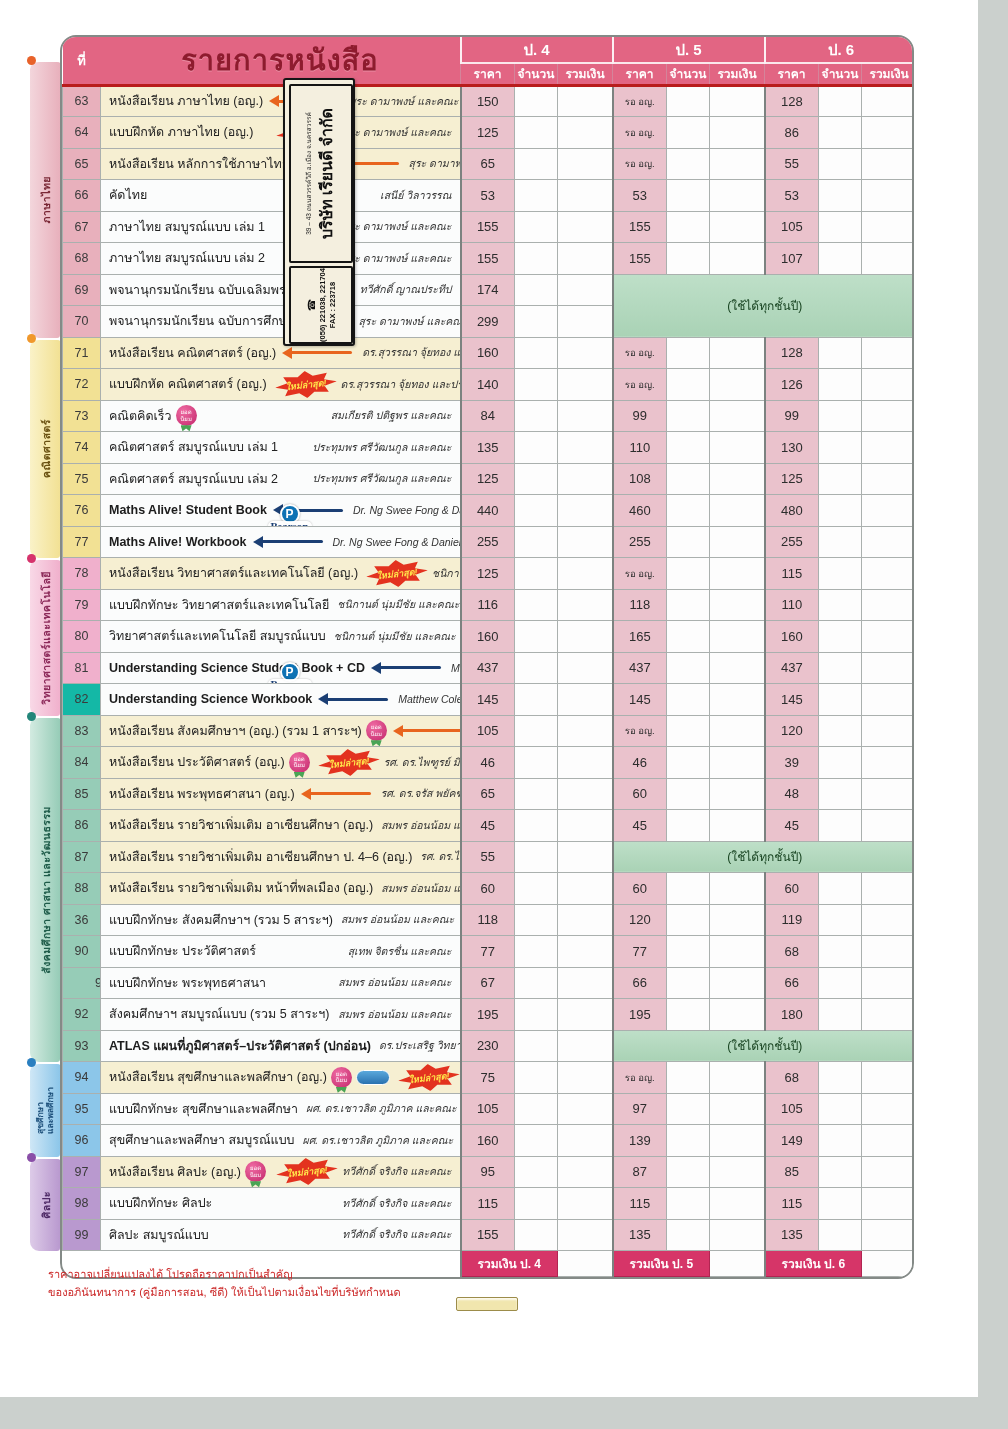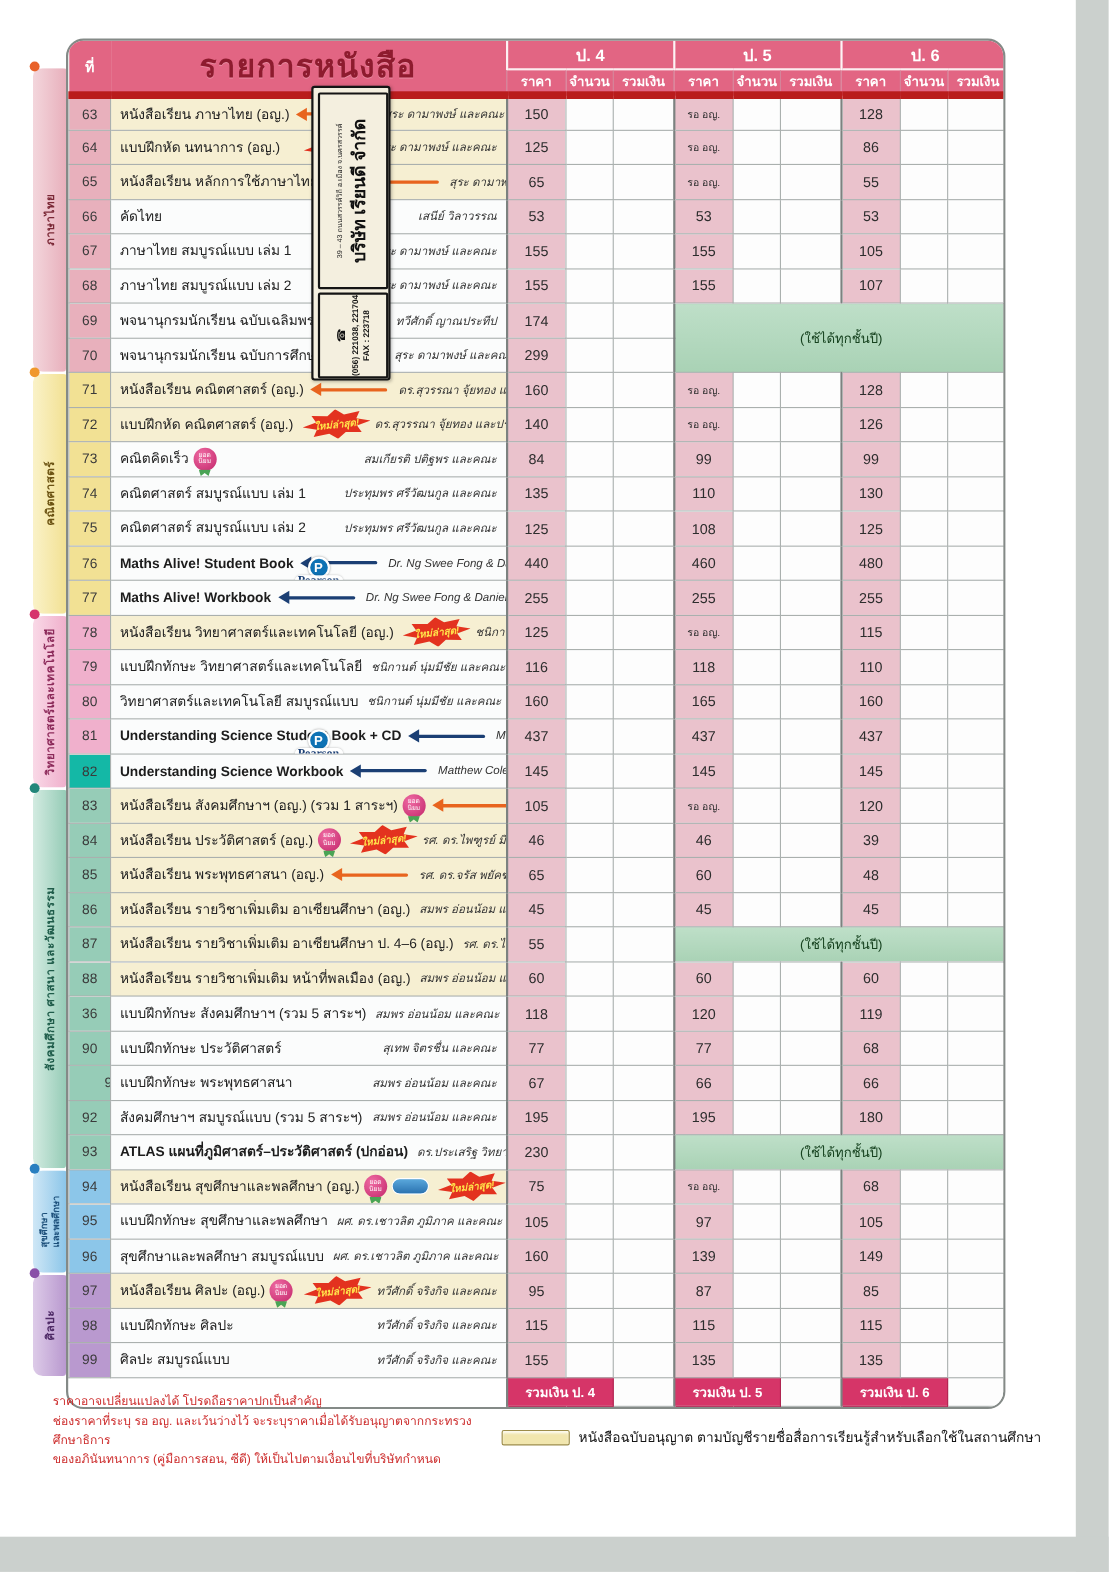--- a/index.html
+++ b/index.html
@@ -20,21 +20,21 @@
   .tablewrap{position:absolute;left:60px;top:35px;width:854px;border:2px solid #848a87;border-radius:16px;overflow:hidden;background:#fff;}
   table{border-collapse:collapse;table-layout:fixed;width:100%;}
   thead th{background:#e26583;color:#fff;font-weight:bold;padding:0;}
   .band1 th{height:26px;}
   .band2 th{height:22px;font-size:12px;border:1px solid #d4849a;border-top:2px solid rgba(255,255,255,.85);}
   .th-no{font-size:13px;}
   .th-title{font-size:29px;color:#8e1b2e;letter-spacing:1px;text-shadow:0 1px 0 rgba(255,255,255,.25);}
   .th-grade{font-size:15px;border-left:2px solid rgba(255,255,255,.9);}
   tbody tr{height:31.5px;}
   tbody td{border:1px solid #aab0ae;padding:0;overflow:hidden;}
-  tbody tr:first-child td{border-top:7px solid #b91c1c;}
+  tbody tr:first-child td{border-top:3px solid #b91c1c;}
   .gs{border-left:2px solid #7c8280 !important;}
   .no{font-size:12.5px;color:#3a3a3a;text-align:center;}
   .title{background:#fbfcfc;}
   .title.hl{background:#f6efd2;}
   .cellflex{display:flex;align-items:center;gap:4px;padding:0 8px;height:100%;position:relative;}
   .bt{font-size:12.5px;color:#222;white-space:nowrap;}
   .bt.en{font-weight:bold;color:#1c1c1c;}
   .fill{flex:1;}
   .author{font-size:10.5px;font-style:italic;color:#333;white-space:nowrap;}
   .price{background:#eac2cc;text-align:center;font-size:13px;color:#2d2d2d;}
@@ -163,21 +163,21 @@
           <td class="qty"></td>
           <td class="totc"></td>
           <td class="price gs">128</td>
           <td class="qty"></td>
           <td class="totc"></td>
         </tr>
         <tr>
           <td class="no" style="background: rgb(232, 176, 188);">64</td>
           <td class="title hl">
             <div class="cellflex">
-              <span class="bt">แบบฝึกหัด นทนาการ (อญ.)</span>
+              <span class="bt">แบบฝึกหัด ภาษาไทย (อญ.)</span>
               <span class="fill"></span>
               <span class="burst">ใหม่ล่าสุด!</span>
               <span class="author">สุระ ดามาพงษ์ และคณะ</span>
             </div>
           </td>
           <td class="price gs">125</td>
           <td class="qty"></td>
           <td class="totc"></td>
           <td class="price gs sm">รอ อญ.</td>
           <td class="qty"></td>
@@ -879,20 +879,18 @@
     </div>
     <div class="stamp-box stamp-co">
       <span class="stamp-addr">39 – 43 ถนนสวรรค์วิถี อ.เมือง จ.นครสวรรค์</span>
       <span class="stamp-name">บริษัท เรียนดี จำกัด</span>
     </div>
   </div>
 </div>
 
 <div class="notes">
   <div>ราคาอาจเปลี่ยนแปลงได้ โปรดถือราคาปกเป็นสำคัญ</div>
-  <div>ช่องราคาที่ระบุ รอ อญ. และเว้นว่างไว้ จะระบุราคาเมื่อได้รับอนุญาตจากกระทรวงศึกษาธิการ</div>
   <div>ของอภินันทนาการ (คู่มือการสอน, ซีดี) ให้เป็นไปตามเงื่อนไขที่บริษัทกำหนด</div>
 </div>
 
 <div class="legend">
   <span class="swatch"></span>
-  <span>หนังสือฉบับอนุญาต ตามบัญชีรายชื่อสื่อการเรียนรู้สำหรับเลือกใช้ในสถานศึกษา</span>
 </div>
 
 </body></html>

